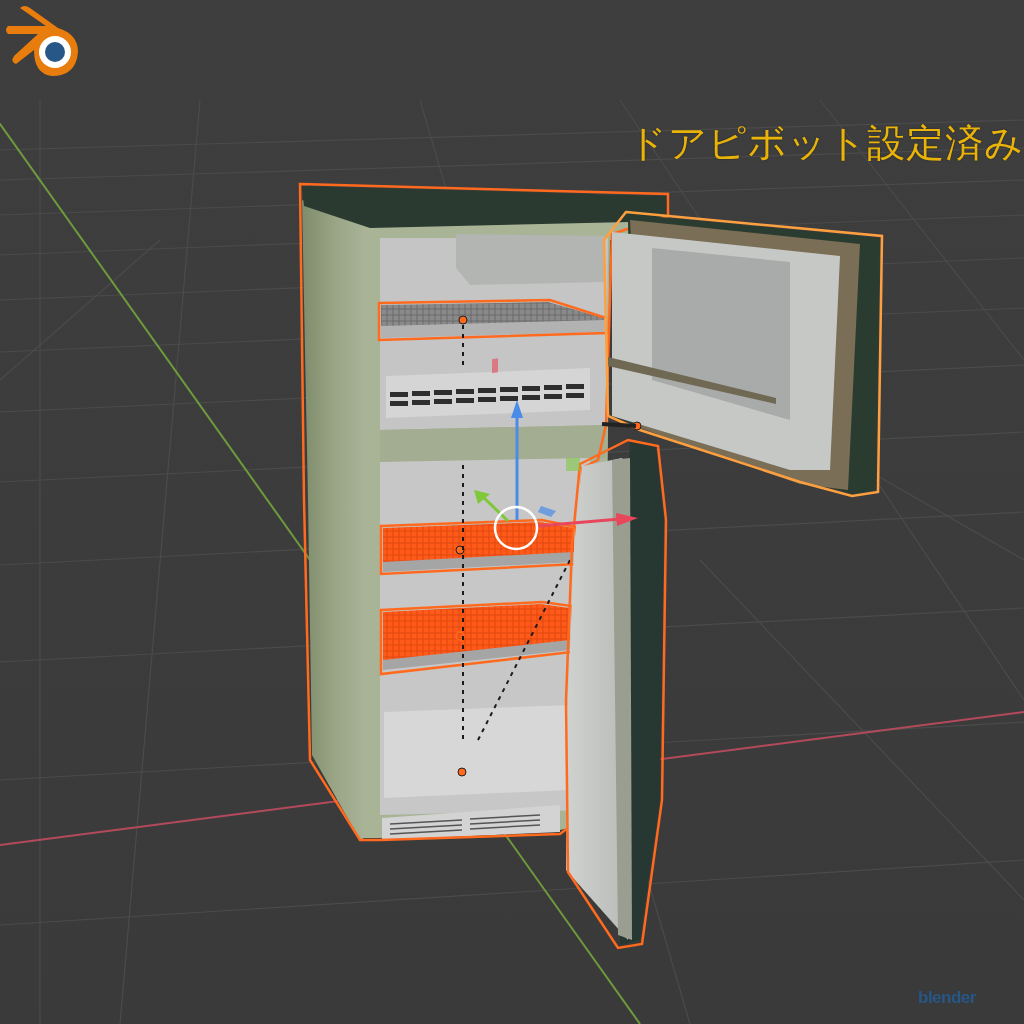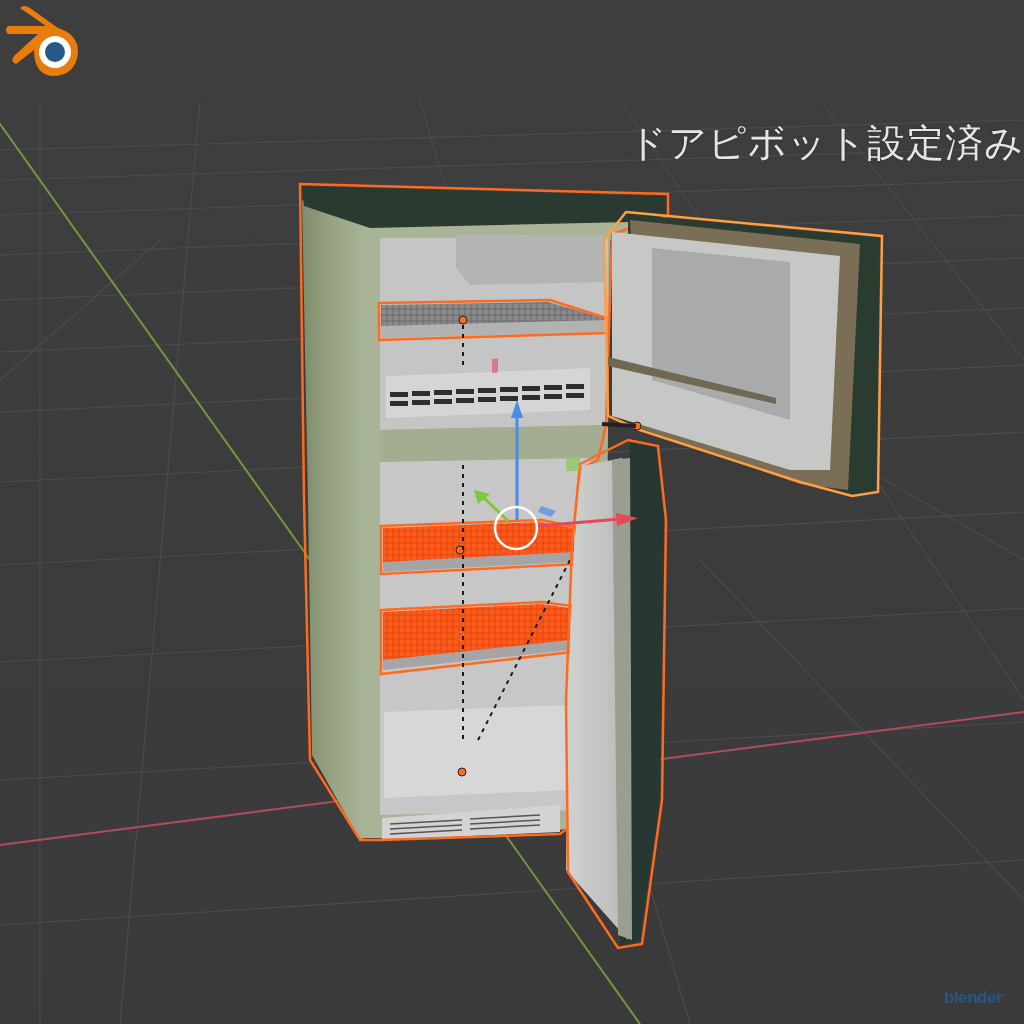--- a/index.html
+++ b/index.html
@@ -5,31 +5,31 @@
   html, body { margin: 0; padding: 0; }
   body {
     width: 1024px; height: 1024px; overflow: hidden;
     background: #3d3d3d;
     font-family: "DejaVu Sans", sans-serif;
     position: relative;
   }
   .viewport { position: absolute; inset: 0; width: 1024px; height: 1024px; }
   .viewport svg { position: absolute; left: 0; top: 0; }
   .caption {
-    position: absolute; color: #e5e5e5; white-space: nowrap;
+    position: absolute; color: #eab308; white-space: nowrap;
     font-family: "DejaVu Sans", sans-serif;
     letter-spacing: 2px;
     text-shadow: 0 0 2px rgba(0,0,0,0.4);
   }
   .title-caption { left: 628px; top: 118px; font-size: 38px; font-weight: 300; letter-spacing: 1px; }
   .note-1 { left: 86px; top: 862px; font-size: 36px; }
   .note-2 { left: 86px; top: 948px; font-size: 36px; }
   .blender-logo { position: absolute; left: 912px; top: 930px; width: 90px; height: 90px; }
   .blender-word {
-    position: absolute; left: 918px; top: 988px; width: 84px; text-align: right;
+    position: absolute; left: 918px; top: 988px; width: 84px; text-align: left;
     font-family: "Liberation Sans", sans-serif; font-weight: bold;
     font-size: 17px; color: #265787; letter-spacing: -0.5px;
   }
 </style>
 </head>
 <body>
 
 <div class="viewport">
   <svg width="1024" height="1024" viewBox="0 0 1024 1024">
     <defs>

